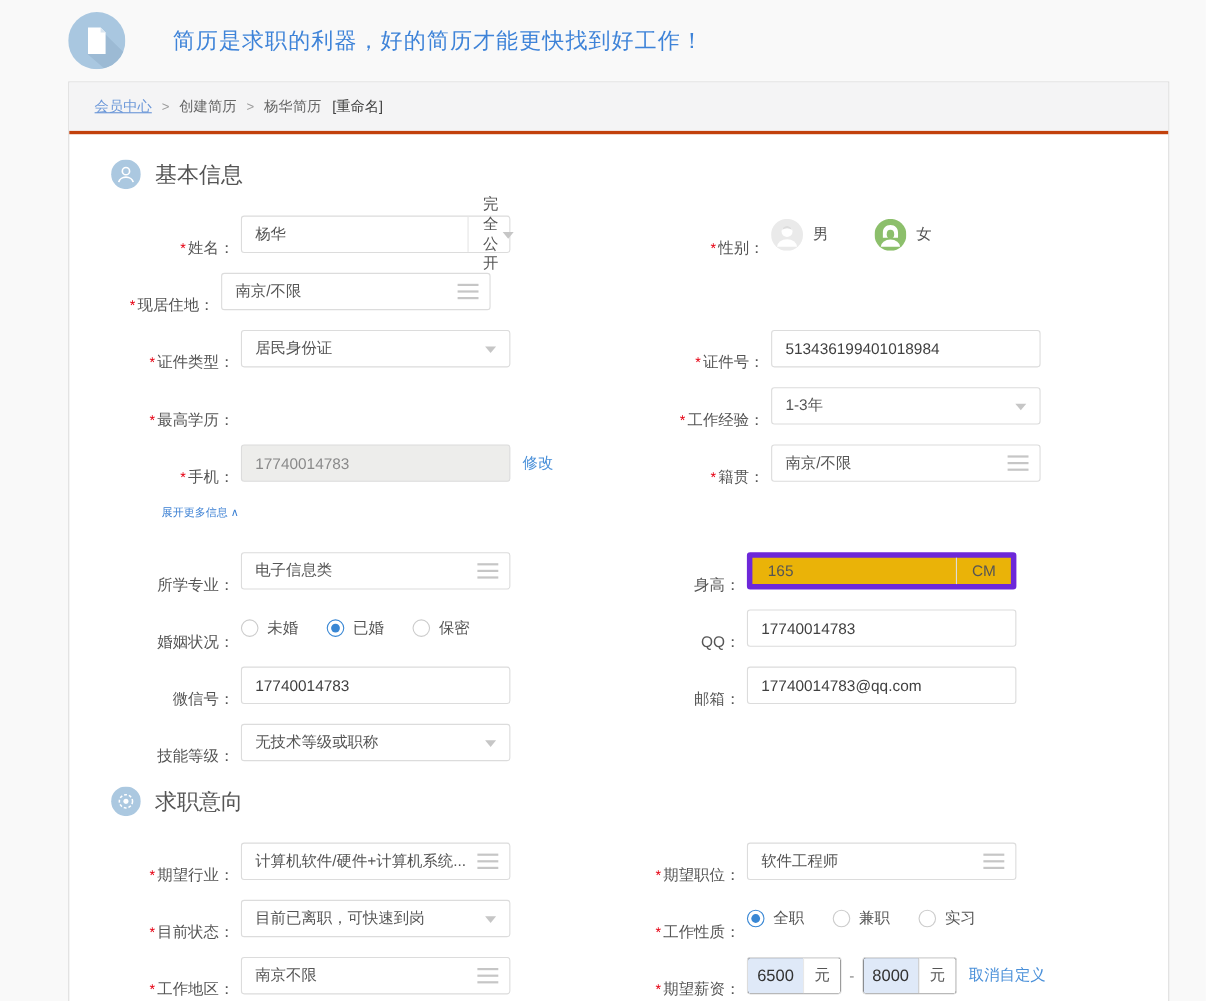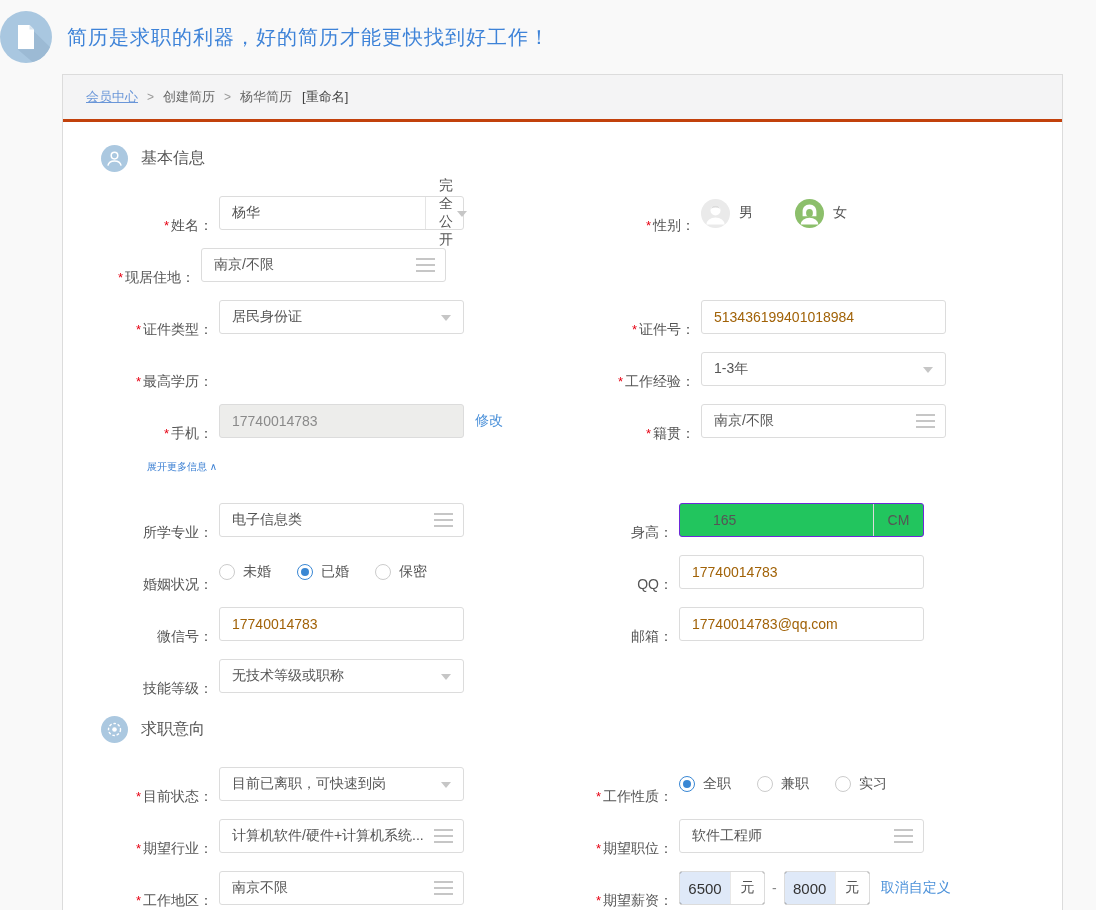--- a/index.html
+++ b/index.html
@@ -1,44 +1,44 @@
 <!DOCTYPE html>
 <html><head>
 <meta charset="utf-8">
 <style>
   * { margin:0; padding:0; }
   body { background:#f9f9f9; font-family:"Liberation Sans","DejaVu Sans",sans-serif; color:#555; }
   .page { width:1096px; height:910px; background:#f9f9f9; overflow:hidden; position:relative; }
 
-  .top-header { height:74px; display:flex; align-items:center; box-sizing:border-box; }
+  .top-header { height:74px; display:flex; align-items:center; padding-left:62px; box-sizing:border-box;gap:28px; }
   .doc-icon { width:52px; height:52px; flex:0 0 52px; }
   .page-title { margin-left:15px; font-size:20px; color:#3e83d8; letter-spacing:1px; }
 
   .container { margin-left:62px; width:1001px; background:#fff; border:1px solid #dcdcdc; height:900px; box-sizing:border-box; }
   .breadcrumb { height:47px; background:#f4f4f5; border-bottom:3px solid #c2410c; display:flex; align-items:center; padding-left:23px; font-size:13px; color:#777; box-sizing:border-box; }
   .breadcrumb .crumb-link { color:#6a96d8; text-decoration:underline; cursor:pointer; }
   .breadcrumb .crumb-plain { color:#666; }
   .crumb-sep { margin:0 9px; color:#999; font-size:12px; }
   .crumb-rename { color:#404040; margin-left:10px; cursor:pointer; text-decoration:none; }
 
   .section-header { display:flex; align-items:center; margin:23px 0 0 38px; }
   .section-icon { width:27px; height:27px; margin-right:13px; }
-  .section-title { font-size:16px; color:#555; }
+  .section-title { font-size:20px; color:#555; }
   .section-body { margin-top:24px; }
 
   .row { display:flex; margin-bottom:18px; height:34px; align-items:center; }
   .col { display:flex; align-items:center; }
   .col-left { flex:0 0 500px; }
   .label { font-size:14px; color:#555; text-align:right; box-sizing:border-box; padding-right:6px; white-space:nowrap;margin-top:25px; }
   .col-left .label { width:156px; }
   .col-right .label { width:138px; }
   .col-right.narrow .label { width:116px; }
   .star { color:#e60012; margin-right:2px; font-size:13px; }
 
-  .input { width:245px; height:34px; border:1px solid #dcdcdc; border-radius:3px; box-sizing:border-box; background:#fff; font-size:14px; color:#a16207; padding:0 12px; outline:none; font-family:inherit; }
+  .input { width:245px; height:34px; border:1px solid #dcdcdc; border-radius:3px; box-sizing:border-box; background:#fff; font-size:14px; color:#404040; padding:0 12px; outline:none; font-family:inherit; }
   .input-disabled { background:#ededeb; color:#8a8a8a; }
   .select { width:245px; height:34px; border:1px solid #dcdcdc; border-radius:3px; box-sizing:border-box; background:#fff; font-size:14px; color:#555; position:relative; display:flex; align-items:center; padding:0 30px 0 12px; cursor:pointer; }
   .sel-val { overflow:hidden; white-space:nowrap; text-overflow:ellipsis; }
   .caret { position:absolute; right:12px; top:50%; margin-top:-2px; width:0; height:0; border-left:5px solid transparent; border-right:5px solid transparent; border-top:6px solid #c6c6c6; }
   .hamburger { position:absolute; right:10px; top:50%; margin-top:-7px; width:19px; height:14px; display:flex; flex-direction:column; justify-content:space-between; }
   .hamburger i { height:2px; background:#c6c6c6; }
 
   .name-box { width:245px; height:34px; border:1px solid #dcdcdc; border-radius:3px; box-sizing:border-box; display:flex; background:#fff; }
   .name-box input { flex:0 0 135px; border:none; padding:0 12px; font-size:14px; color:#555; outline:none; background:transparent; font-family:inherit; }
   .name-privacy { flex:1; border-left:1px solid #e5e5e5; position:relative; display:flex; align-items:center; padding:0 26px 0 13px; font-size:14px; color:#555; cursor:pointer; }
@@ -51,21 +51,21 @@
   .avatar { width:29px; height:29px; margin-right:9px; }
   .g-label { font-size:14px; color:#555; }
 
   .radio-group { display:flex; align-items:center; }
   .radio { display:flex; align-items:center; margin-right:26px; cursor:pointer; }
   .rc { width:16px; height:16px; border-radius:50%; border:1px solid #ccc; background:#fff; box-sizing:border-box; margin-right:8px; position:relative; }
   .radio.checked .rc { border-color:#3987d4; }
   .radio.checked .rc::after { content:""; position:absolute; left:3px; top:3px; width:8px; height:8px; border-radius:50%; background:#3987d4; }
   .radio span { font-size:14px; color:#555; }
 
-  .unit-box { width:245px; height:34px; border:1px solid #6d28d9; border-radius:3px; box-sizing:border-box; display:flex; background:#22c55e;padding-left:19px; }
+  .unit-box { width:245px; height:34px; border:5px solid #6d28d9; border-radius:3px; box-sizing:border-box; display:flex; background:#eab308; }
   .unit-box input { flex:1; min-width:0; border:none; padding:0 14px; font-size:14px; color:#555; outline:none; background:transparent; font-family:inherit; }
   .unit-suffix { flex:0 0 49px; border-left:1px solid #dcdcdc; display:flex; align-items:center; justify-content:center; font-size:14px; color:#555; }
 
   .salary-wrap { display:flex; align-items:center; }
   .salary-box { height:34px; border:1px solid #dcdcdc; border-radius:3px; box-sizing:border-box; display:flex; overflow:hidden; background:#000000; }
   .salary-num { width:50px; background:#dfe9f8; display:flex; align-items:center; justify-content:center; font-size:15px; color:#333; }
   .salary-unit { width:33px; border-left:1px solid #e8e8e8; display:flex; align-items:center; justify-content:center; font-size:14px; color:#555; background:#fff; }
   .salary-dash { margin:0 7px; color:#888; font-size:14px; }
 </style>
 </head>
@@ -308,20 +308,45 @@
             <circle cx="13.5" cy="13.5" r="2.3" fill="#fff"></circle>
           </svg>
         </span>
         <span class="section-title">求职意向</span>
       </div>
 
       <div class="section-body">
 
         <div class="row">
           <div class="col col-left">
+            <div class="label"><span class="star">*</span><span>期望行业：</span></div>
+            <div class="select">
+              <span class="sel-val">计算机软件/硬件+计算机系统...</span>
+              <span class="hamburger">
+                  <i></i>
+                  <i></i>
+                  <i></i>
+                </span>
+            </div>
+          </div>
+          <div class="col col-right narrow">
+            <div class="label"><span class="star">*</span><span>期望职位：</span></div>
+            <div class="select">
+              <span class="sel-val">软件工程师</span>
+              <span class="hamburger">
+                  <i></i>
+                  <i></i>
+                  <i></i>
+                </span>
+            </div>
+          </div>
+        </div>
+
+        <div class="row">
+          <div class="col col-left">
             <div class="label"><span class="star">*</span><span>目前状态：</span></div>
             <div class="select">
               <span class="sel-val">目前已离职，可快速到岗</span>
               <i class="caret"></i>
             </div>
           </div>
           <div class="col col-right narrow">
             <div class="label"><span class="star">*</span><span>工作性质：</span></div>
             <div class="radio-group">
               <div class="radio checked">
@@ -329,45 +354,20 @@
                   <span>全职</span>
                 </div>
               <div class="radio">
                   <i class="rc"></i>
                   <span>兼职</span>
                 </div>
               <div class="radio">
                   <i class="rc"></i>
                   <span>实习</span>
                 </div>
-            </div>
-          </div>
-        </div>
-
-        <div class="row">
-          <div class="col col-left">
-            <div class="label"><span class="star">*</span><span>期望行业：</span></div>
-            <div class="select">
-              <span class="sel-val">计算机软件/硬件+计算机系统...</span>
-              <span class="hamburger">
-                  <i></i>
-                  <i></i>
-                  <i></i>
-                </span>
-            </div>
-          </div>
-          <div class="col col-right narrow">
-            <div class="label"><span class="star">*</span><span>期望职位：</span></div>
-            <div class="select">
-              <span class="sel-val">软件工程师</span>
-              <span class="hamburger">
-                  <i></i>
-                  <i></i>
-                  <i></i>
-                </span>
             </div>
           </div>
         </div>
 
         <div class="row">
           <div class="col col-left">
             <div class="label"><span class="star">*</span><span>工作地区：</span></div>
             <div class="select">
               <span class="sel-val">南京不限</span>
               <span class="hamburger">

